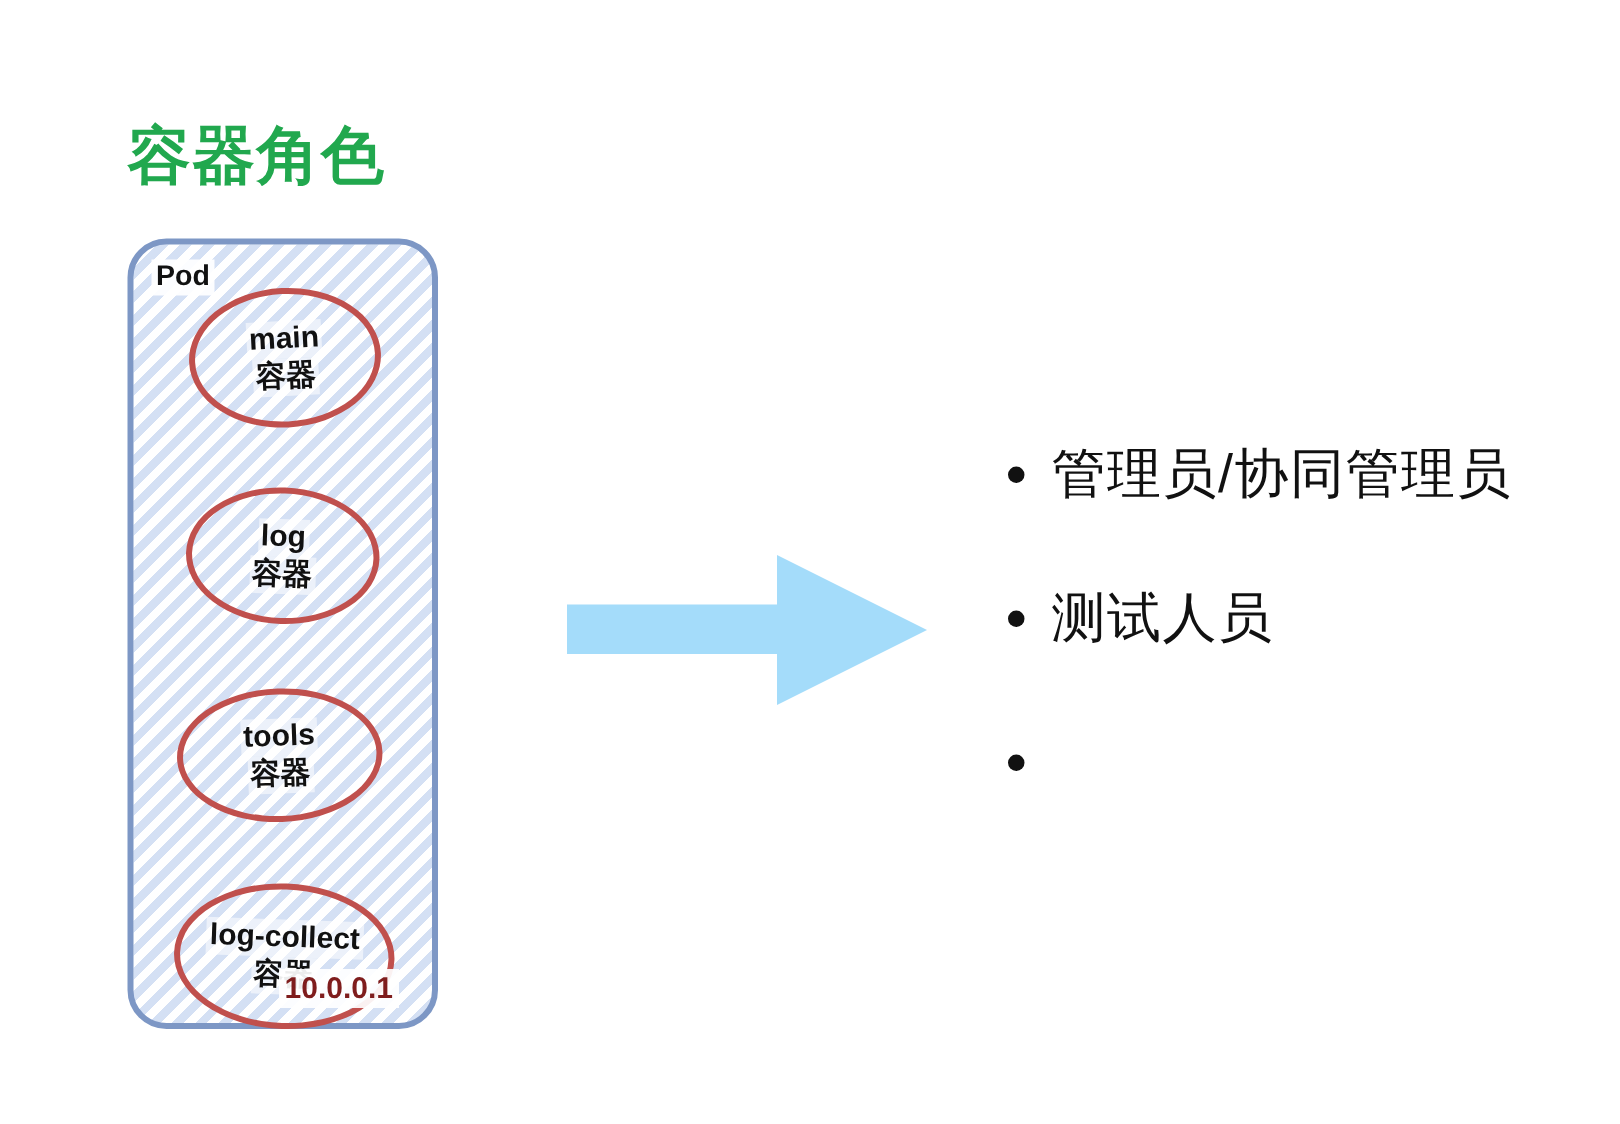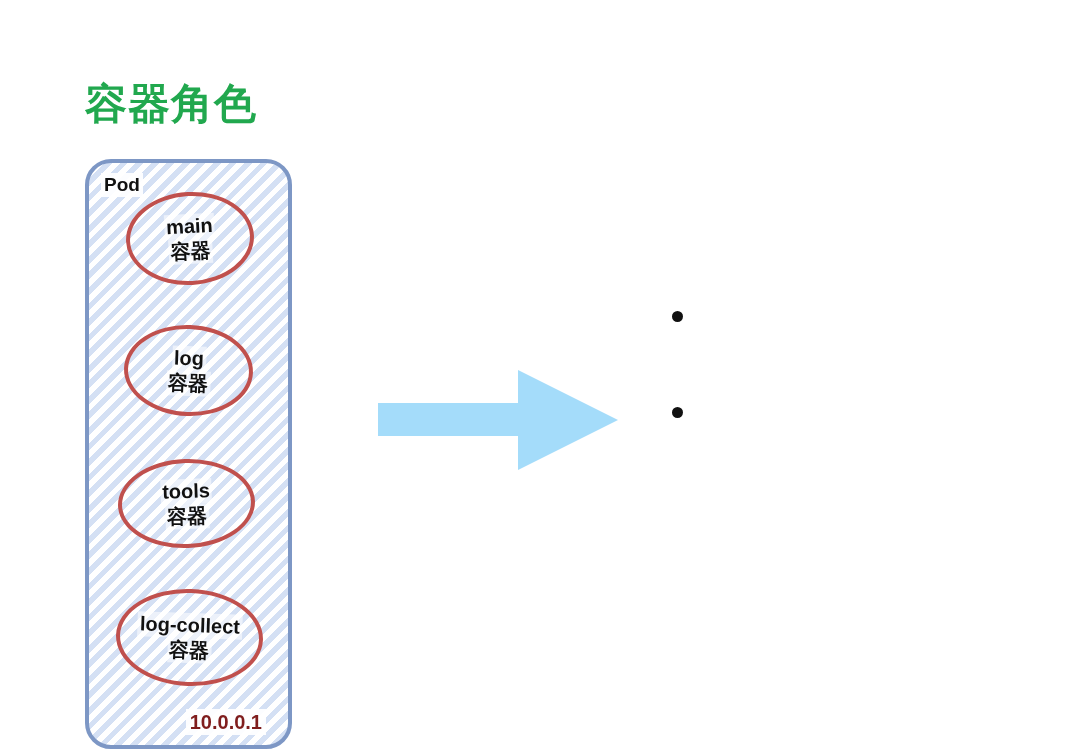--- a/index.html
+++ b/index.html
@@ -20,21 +20,21 @@
     letter-spacing: 1px;
     white-space: nowrap;
   }
   .title-left  { left: 85px;  top: 44px; }
   .title-right { left: 738px; top: 70px; }
 
   
   .pod {
     position: absolute;
     left: 85px; top: 127px;
-    width: 207px; height: 590px;
+    width: 207px; height: 527px;
     border: 4px solid #7d97c5;
     border-radius: 26px;
     background: repeating-linear-gradient(
       135deg,
       #d4e0f4 0px, #d4e0f4 5.5px,
       #ffffff 5.5px, #ffffff 11px
     );
   }
   .pod-label {
     position: absolute;
@@ -158,19 +158,24 @@
 
     <div class="pod-ip">10.0.0.1</div>
   </div>
 
   <div class="arrow-shaft"></div>
   <div class="arrow-head"></div>
 
   <ul class="roles">
     <li>
       <span class="dot"></span>
+      <span class="role-text">管理员/协同管理员</span>
+    </li>
+    <li>
+      <span class="dot"></span>
+      <span class="role-text">测试人员</span>
     </li>
     <li>
       <span class="dot"></span>
     </li>
   </ul>
 
 </div>
 
 </body></html>

